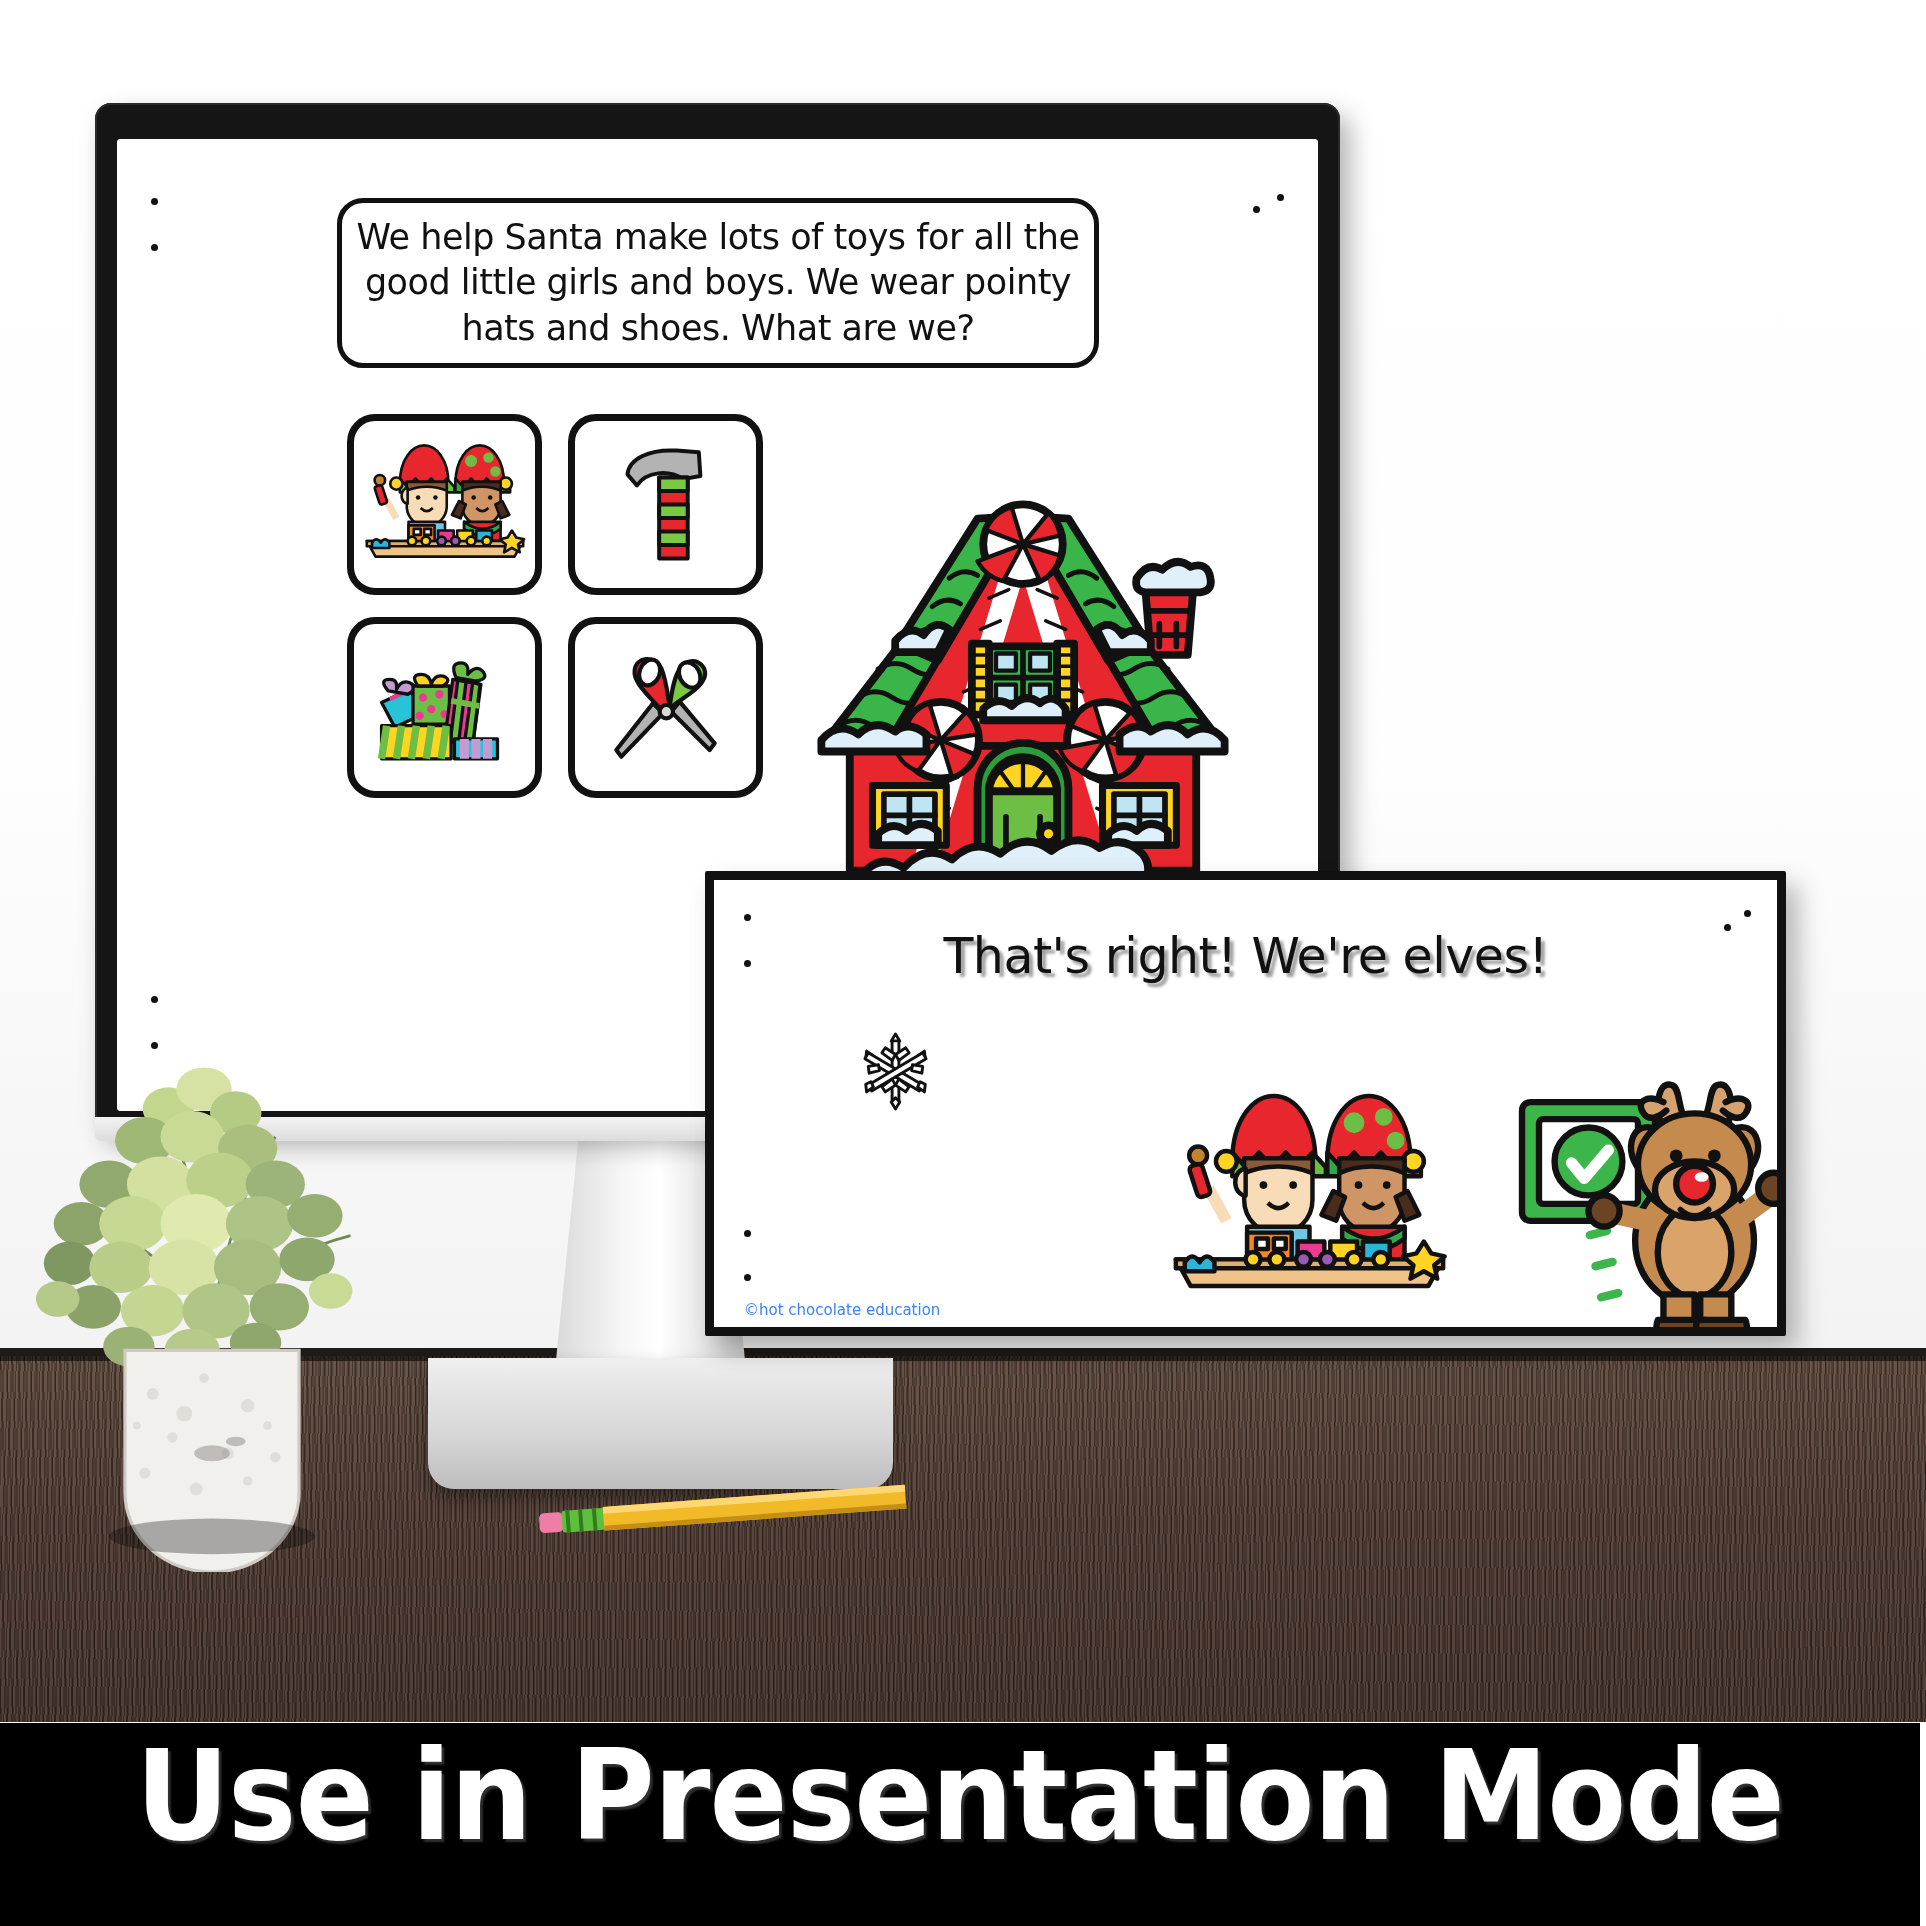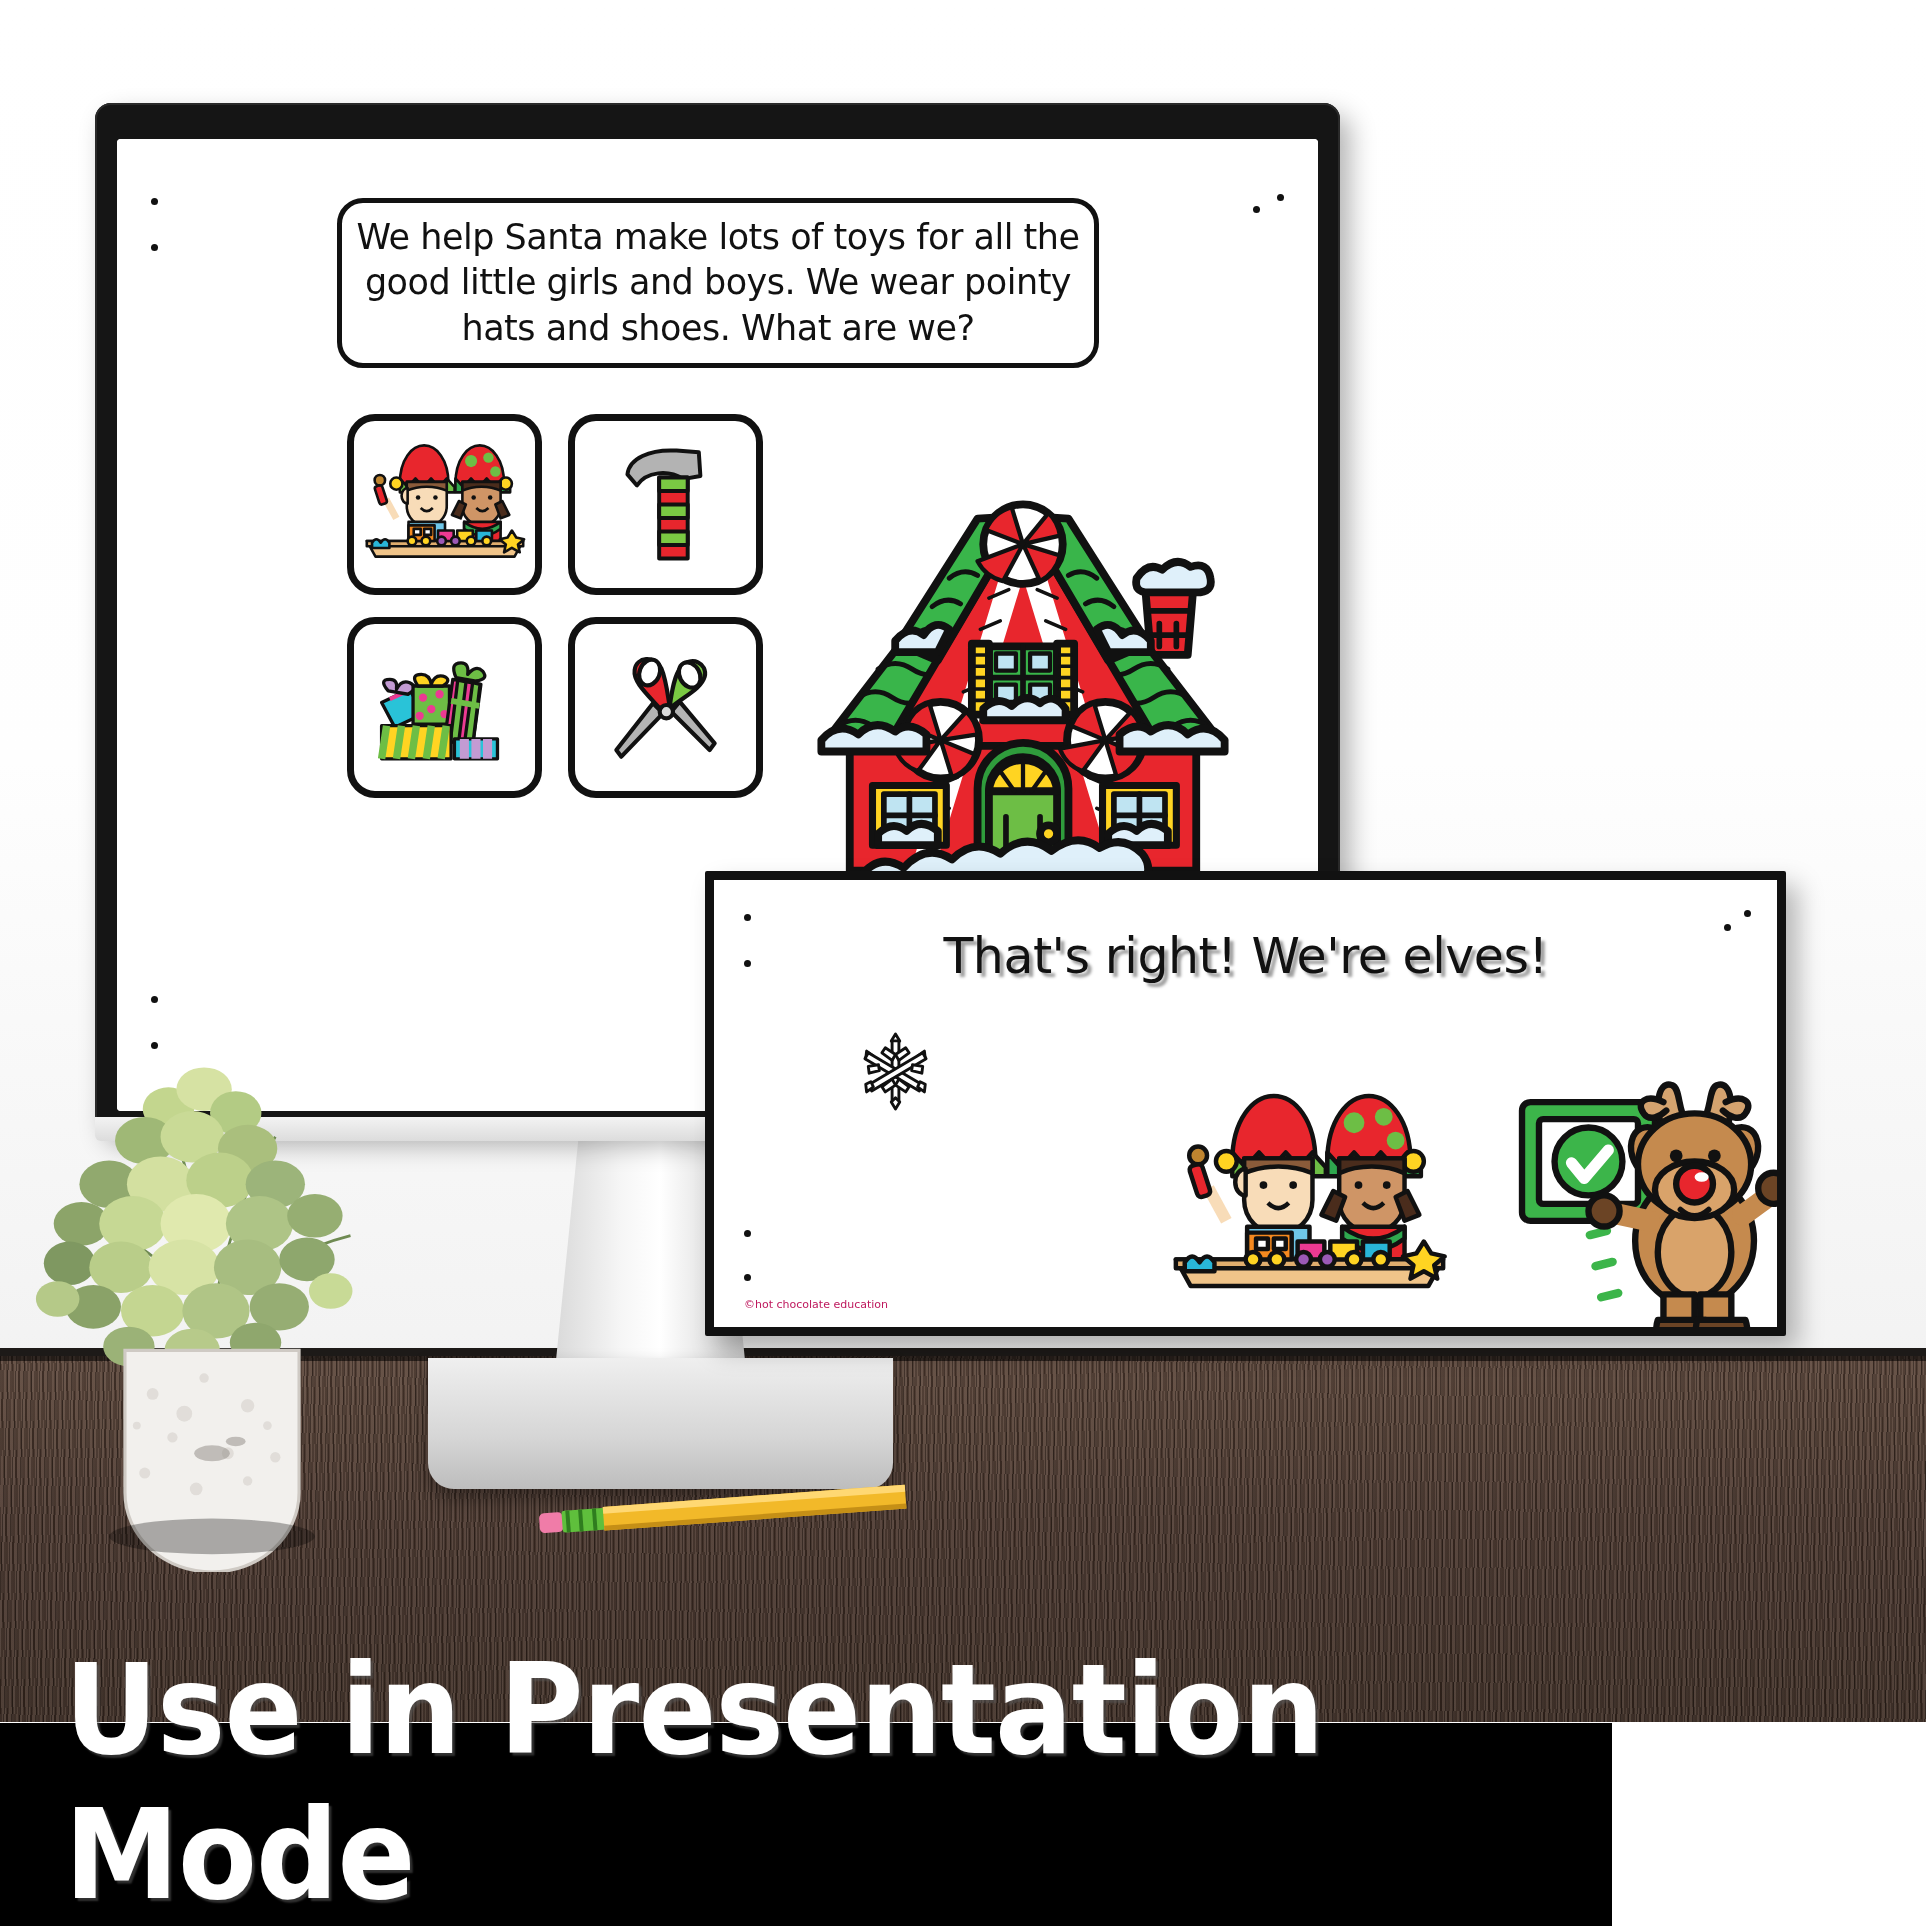--- a/index.html
+++ b/index.html
@@ -64,32 +64,32 @@
   
   #slide2 { position:absolute; left:705px; top:871px; width:1081px; height:465px;
             background:#fff; border:9px solid #111; border-radius:2px;
             box-shadow: 12px 14px 26px rgba(0,0,0,.28); overflow:hidden; }
   .s2-title { position:absolute; left:0; right:0; top:48px; text-align:center;
               font-family:"DejaVu Sans", sans-serif; font-size:49px; color:#111;
               text-shadow: 4px 4px 3px rgba(0,0,0,.38); letter-spacing:-0.5px; }
   .s2-snow { position:absolute; left:139px; top:149px; width:85px; height:85px; }
   .s2-elves { position:absolute; left:447px; top:198px; width:297px; height:238px; }
   .s2-deer  { position:absolute; left:752px; top:174px; width:327px; height:297px; }
-  .s2-copy  { position:absolute; left:30px; bottom:16px;
-              font-family:"DejaVu Sans", sans-serif; font-size:11px; color:#be185d; }
+  .s2-copy  { position:absolute; left:30px; bottom:8px;
+              font-family:"DejaVu Sans", sans-serif; font-size:15px; color:#3b82f6; }
 
   
   #plant { position:absolute; left:14px; top:1018px; width:396px; height:554px; }
 
   
   #pencil { position:absolute; left:535px; top:1493px; width:376px; height:34px; transform:rotate(-4.2deg); }
 
   
-  #banner { position:absolute; left:0; top:1723px; width:1612px; height:204px; background:#000;
-            display:flex; align-items:flex-end; justify-content:center; }
+  #banner { position:absolute; left:0; top:1723px; width:1920px; height:204px; background:#000;
+            display:flex; align-items:flex-start; justify-content:center; }
   #banner span { font-family:"DejaVu Sans", sans-serif; font-weight:bold; font-size:125px; color:#fff;
                  letter-spacing:-1px; transform:scaleX(.92); text-shadow:3px 3px 2px rgba(90,90,90,.55); }
 
   .nosel { user-select:none; }
 </style>
 </head>
 <body>
 
 <div id="stage">
 

